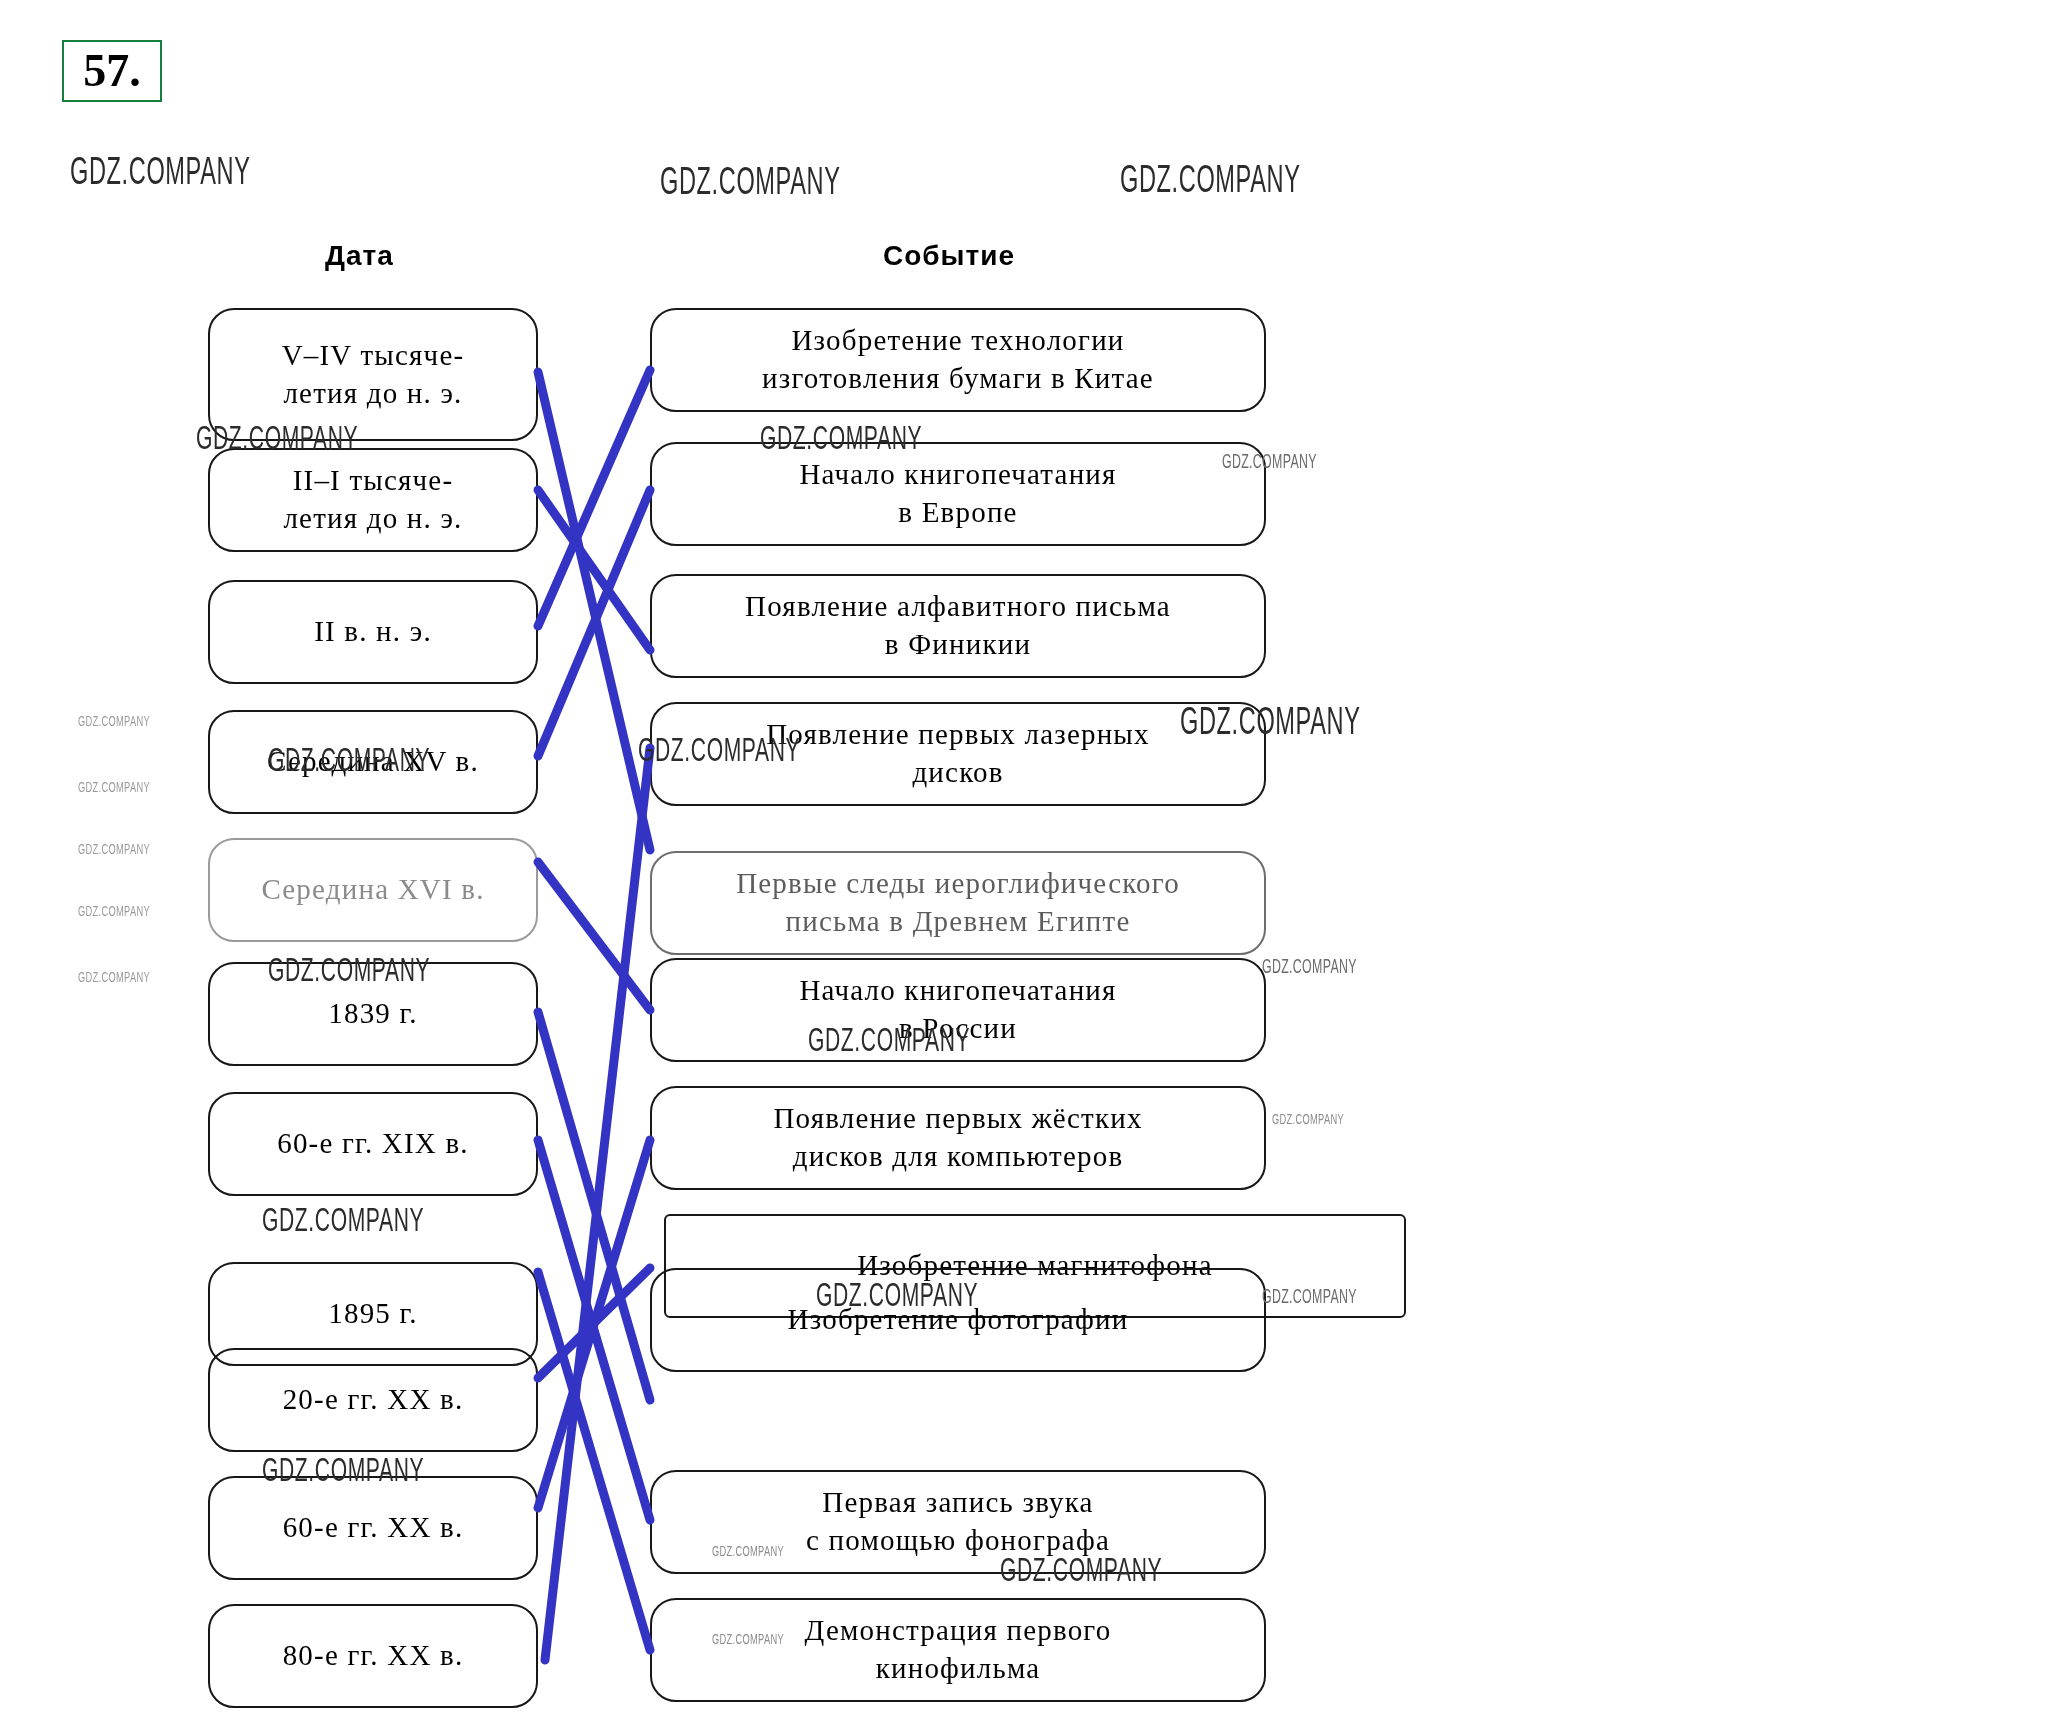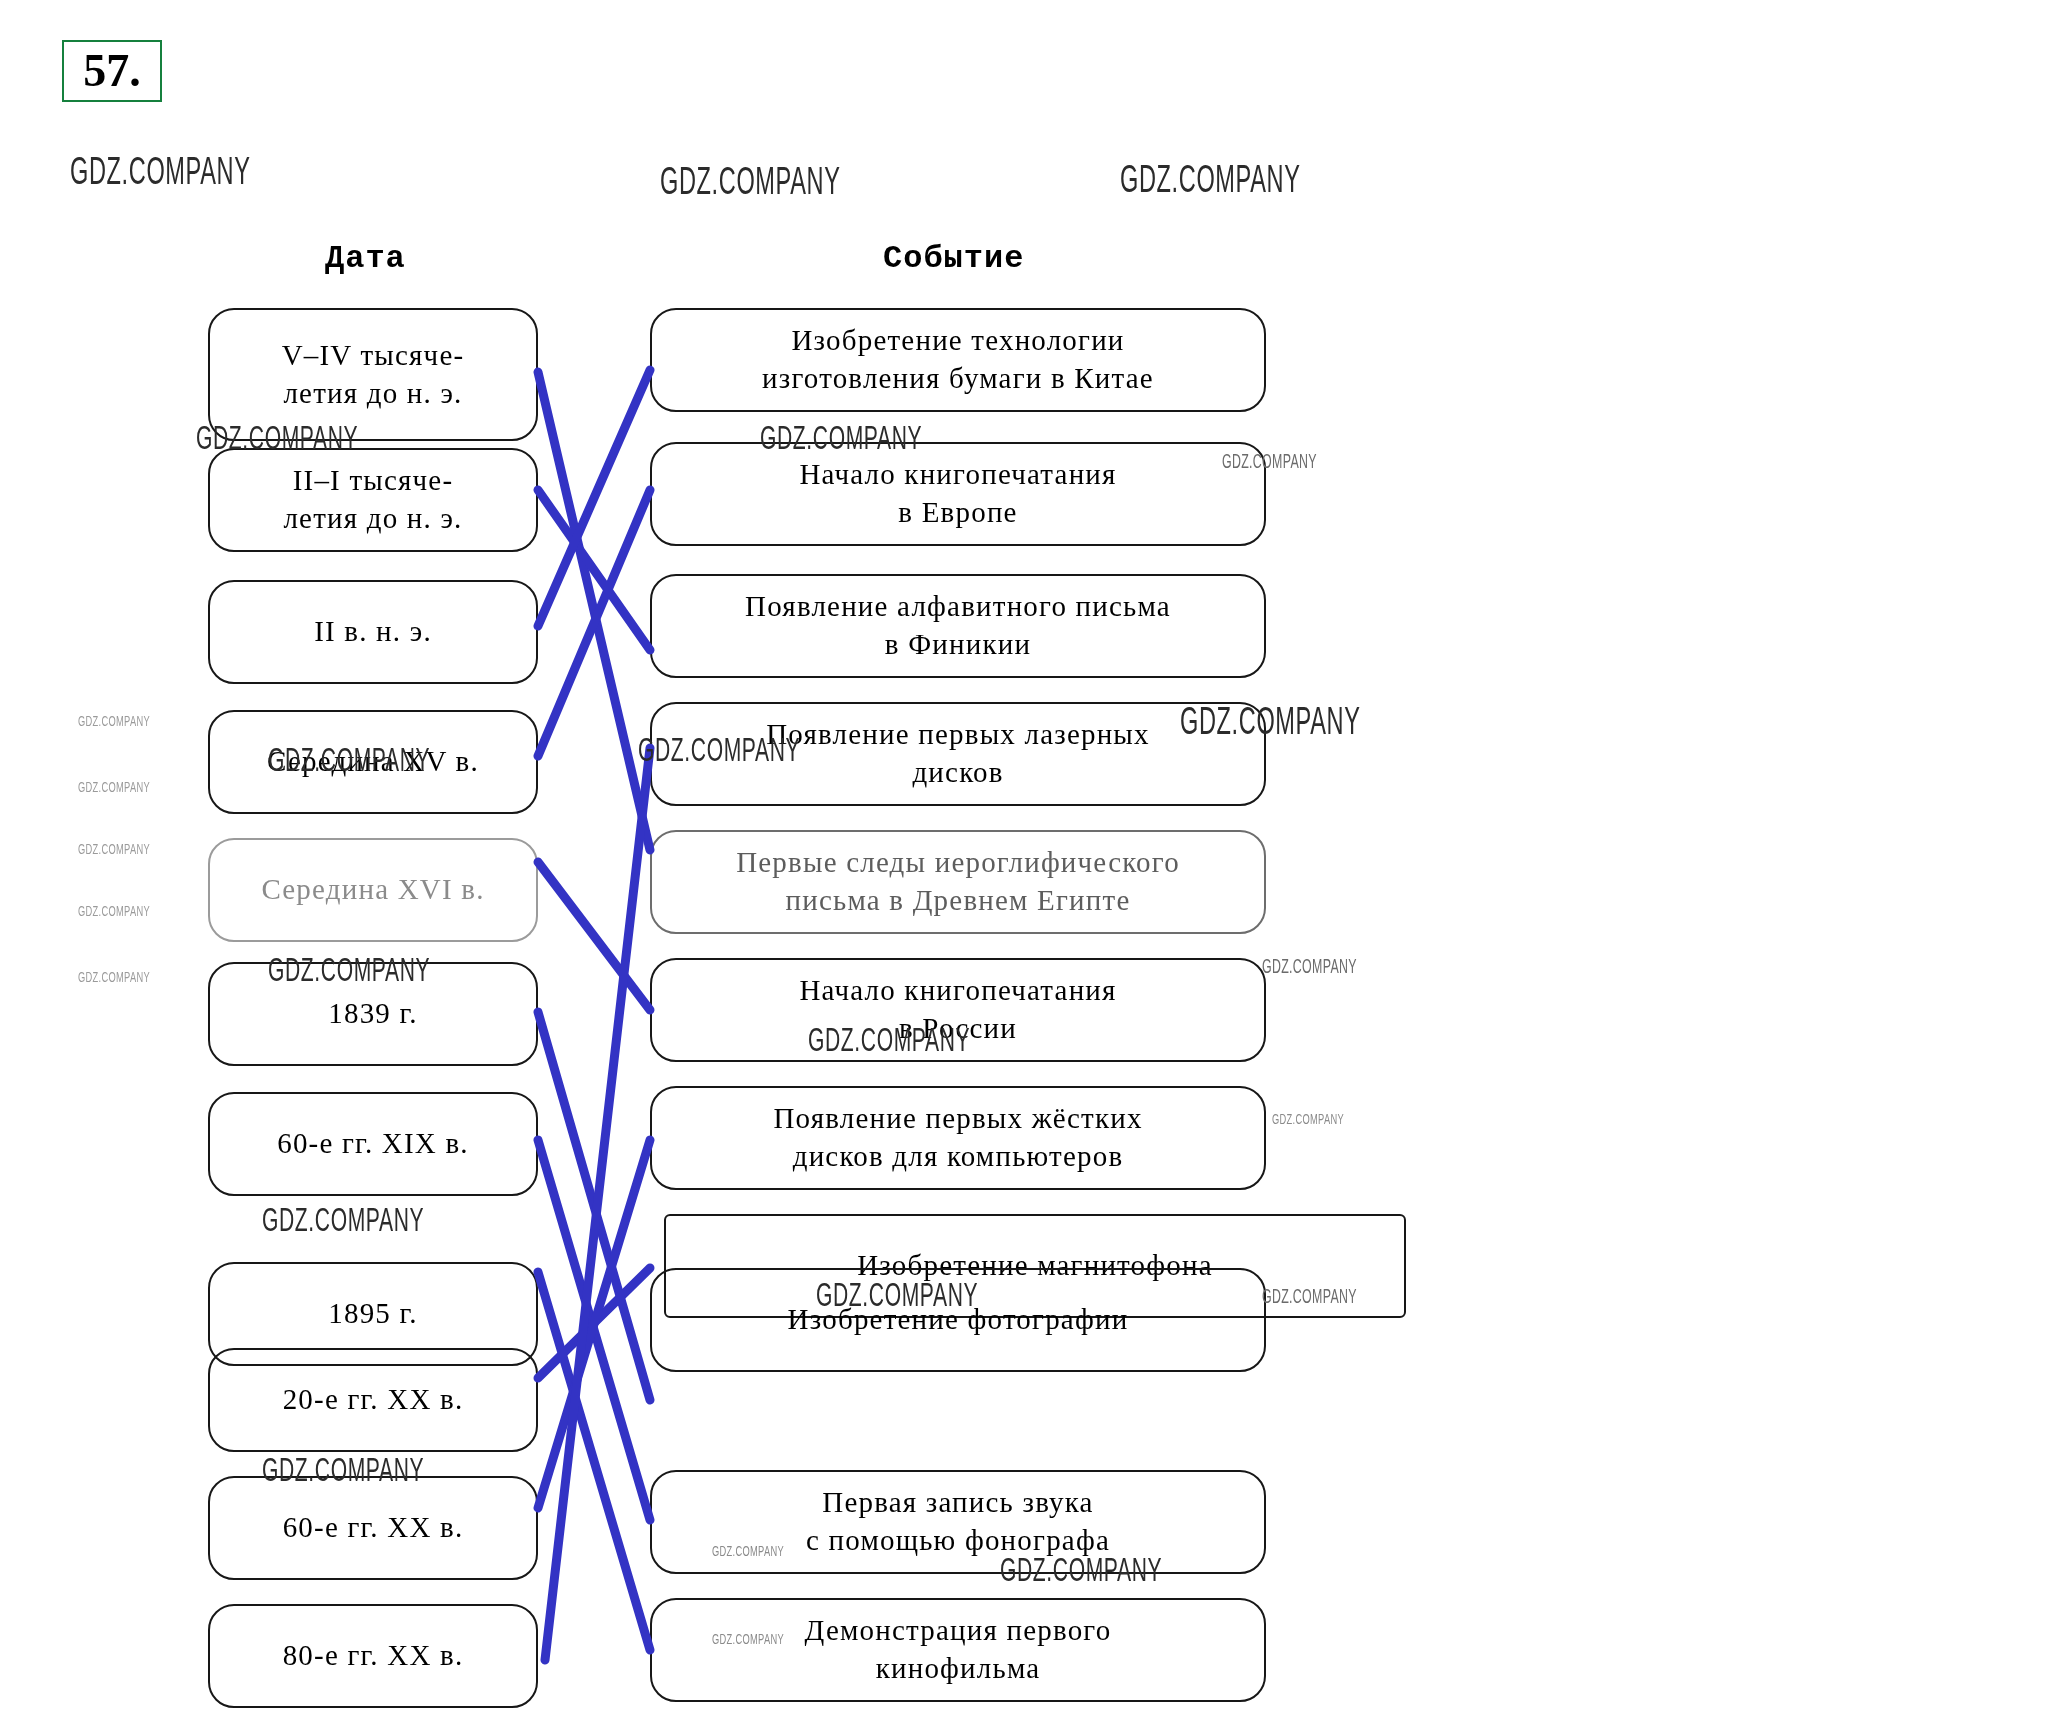--- a/index.html
+++ b/index.html
@@ -48,23 +48,23 @@
   }
   .wm.big   { font-size: 38px; transform: scaleX(0.62); letter-spacing: 1px; }
   .wm.mid   { font-size: 34px; transform: scaleX(0.62); letter-spacing: 1px; }
   .wm.small { font-size: 20px; transform: scaleX(0.62); letter-spacing: 0.5px; color:#6b6b6b; }
   .wm.tiny  { font-size: 15px; transform: scaleX(0.62); letter-spacing: 0.5px; color:#8a8a8a; }
   .wm.faint { color: #9a9a9a; }
 
   
   .col-heading {
     position: absolute;
-    font-family: Liberation Mono, monospace;
+    font-family: Liberation Sans, sans-serif;
     font-weight: bold;
-    font-size: 32px;
+    font-size: 28px;
     letter-spacing: 1px;
     white-space: nowrap;
   }
 
   
   .node {
     position: absolute;
     box-sizing: border-box;
     border: 2.5px solid #171717;
     border-radius: 26px;
@@ -77,21 +77,21 @@
     font-size: 29px;
     line-height: 1.30;
     letter-spacing: 1.2px;
     padding: 4px 14px;
     white-space: pre-line;
   }
   .node.date  { font-size: 29px; }
   .node.event { font-size: 29px; }
 
   
-  .node.washed       { border-color: #6d6d6d; color: #5d5d5d; }
+  .node.washed       { border-color: #6d6d6d; color: #5d5d5d; margin-top: 21px; }
   .node.washed-light { border-color: #9b9b9b; color: #8b8b8b; }
 
   
   #connector-layer {
     position: absolute;
     left: 0; top: 0;
     width: 2048px;
     height: 1729px;
     pointer-events: none;
   }

